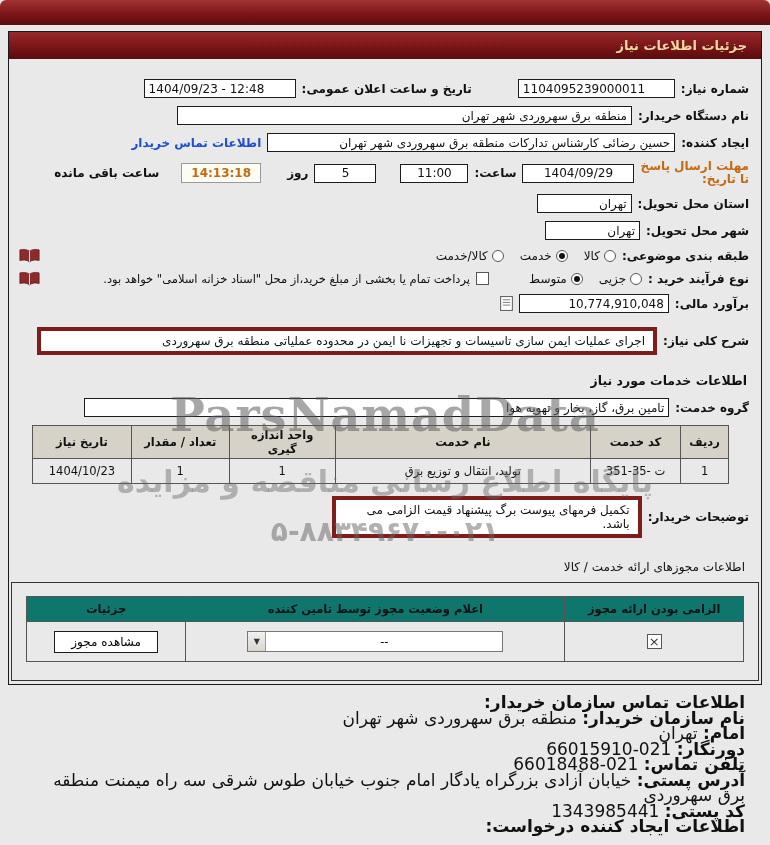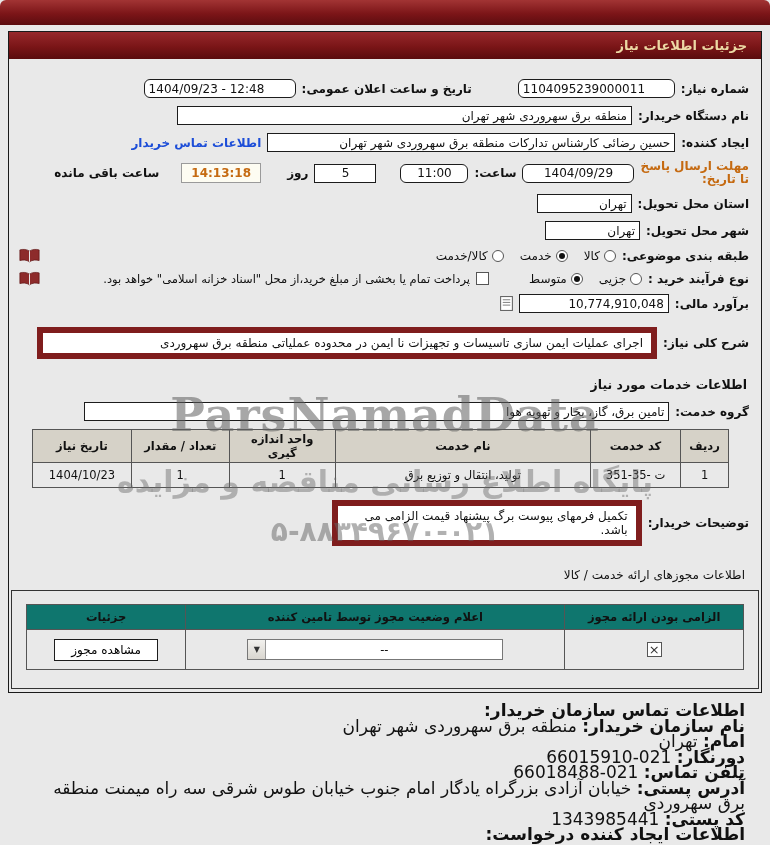--- a/index.html
+++ b/index.html
@@ -40,21 +40,21 @@
   .inp {
     height: 19px;
     border: 1px solid #1c1c1c;
     background: #fff;
     padding: 0 4px;
     display: flex;
     align-items: center;
     overflow: hidden;
     white-space: nowrap;
   }
-  .ltr { direction: ltr; justify-content: flex-start; border-radius: 6px; }
+  .ltr { direction: ltr; justify-content: flex-start; }
   .num { direction: ltr; justify-content: flex-end; }
   .center { justify-content: center; }
   .link { color: #1d4ed8; font-weight: bold; cursor: pointer; white-space: nowrap; }
   .timer {
     width: 80px; height: 20px;
     border: 1px solid #9a9a9a;
     background: #fdfcf2;
     color: #c56a11;
     font-weight: bold;
     display: flex; align-items: center; justify-content: center;
@@ -72,21 +72,21 @@
     width: 6px; height: 6px; border-radius: 50%; background: #111;
   }
   .checkbox {
     width: 13px; height: 13px;
     border: 1px solid #555; background: #fff; display: inline-block; flex: none;
   }
   .opt { display: flex; align-items: center; gap: 4px; margin-left: 10px; }
   .icon-left { margin-right: auto; display: flex; align-items: center; }
   .desc-row { margin-top: 14px; }
   .txtbox {
-    border: 6px solid #7f1d1d; background: #fff;
+    border: 4px solid #7f1d1d; background: #fff;
     min-height: 22px; padding: 3px 8px;
     display: flex; align-items: center;
   }
   .section-title { font-weight: bold; padding: 10px 2px 10px; font-size: 12.5px; }
   table.svc {
     border-collapse: collapse;
     width: 697px;
     margin: 2px 20px 12px auto;
     font-size: 11.5px;
   }

